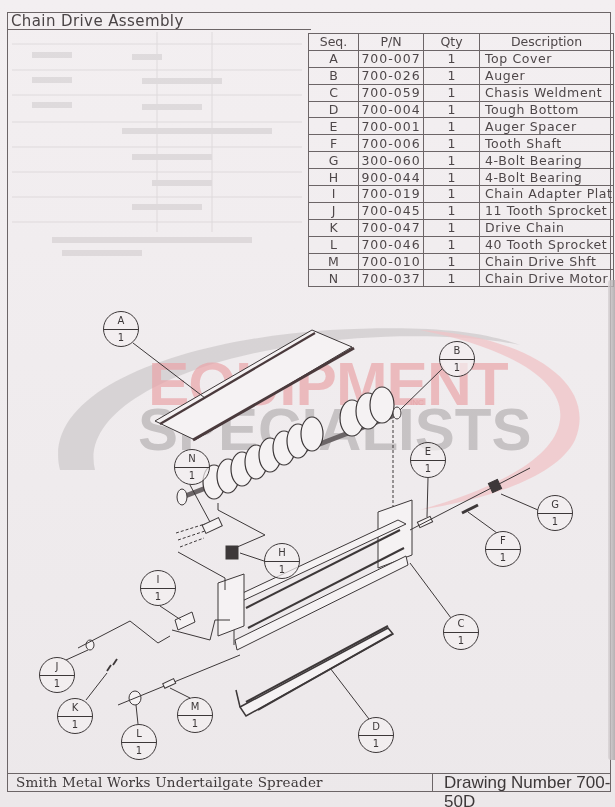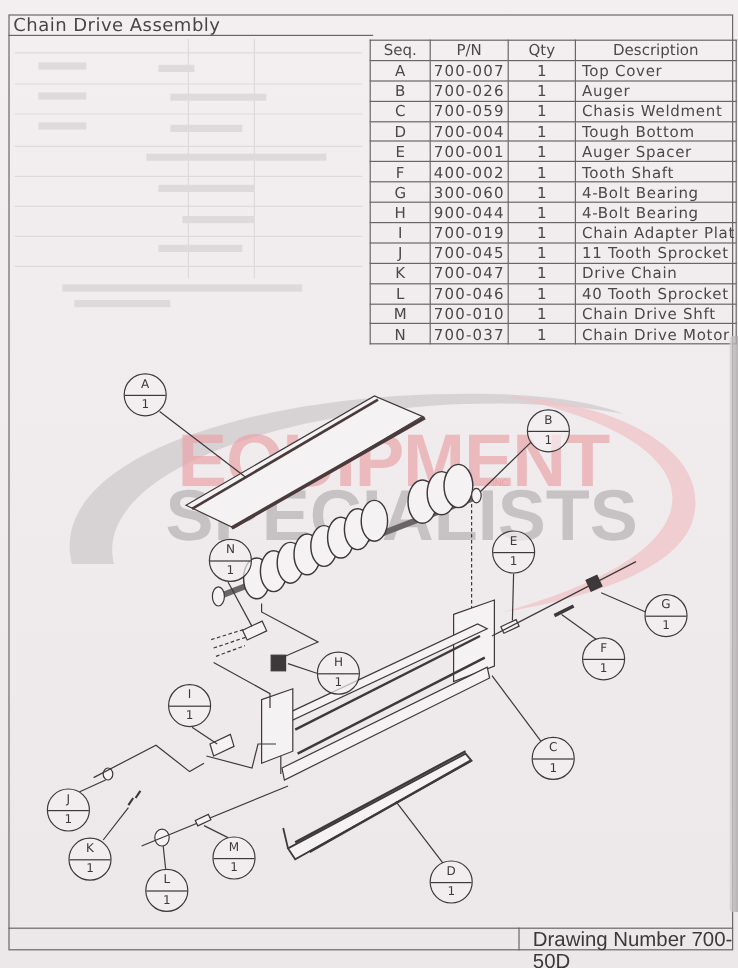--- a/index.html
+++ b/index.html
@@ -145,21 +145,21 @@
           <td class="l">Tough Bottom</td>
         </tr>
         <tr>
           <td class="c">E</td>
           <td class="c pn">700-001</td>
           <td class="c">1</td>
           <td class="l">Auger Spacer</td>
         </tr>
         <tr>
           <td class="c">F</td>
-          <td class="c pn">400-002</td>
+          <td class="c pn">700-006</td>
           <td class="c">1</td>
           <td class="l">Tooth Shaft</td>
         </tr>
         <tr>
           <td class="c">G</td>
           <td class="c pn">300-060</td>
           <td class="c">1</td>
           <td class="l">4-Bolt Bearing</td>
         </tr>
         <tr>
@@ -364,17 +364,18 @@
     <span class="divider"></span>
     <span class="qty">1</span>
   </div>
   <div class="callout" style="left:174px; top:449px;">
     <span class="letter">N</span>
     <span class="divider"></span>
     <span class="qty">1</span>
   </div>
 
   <div class="footer"></div>
+  <div class="footer-left">Smith Metal Works Undertailgate Spreader</div>
   <div class="footer-divider"></div>
   <div class="footer-right">Drawing Number 700-50D</div>
 
   <div class="binding"></div>
 </div>
 
 </body></html>

